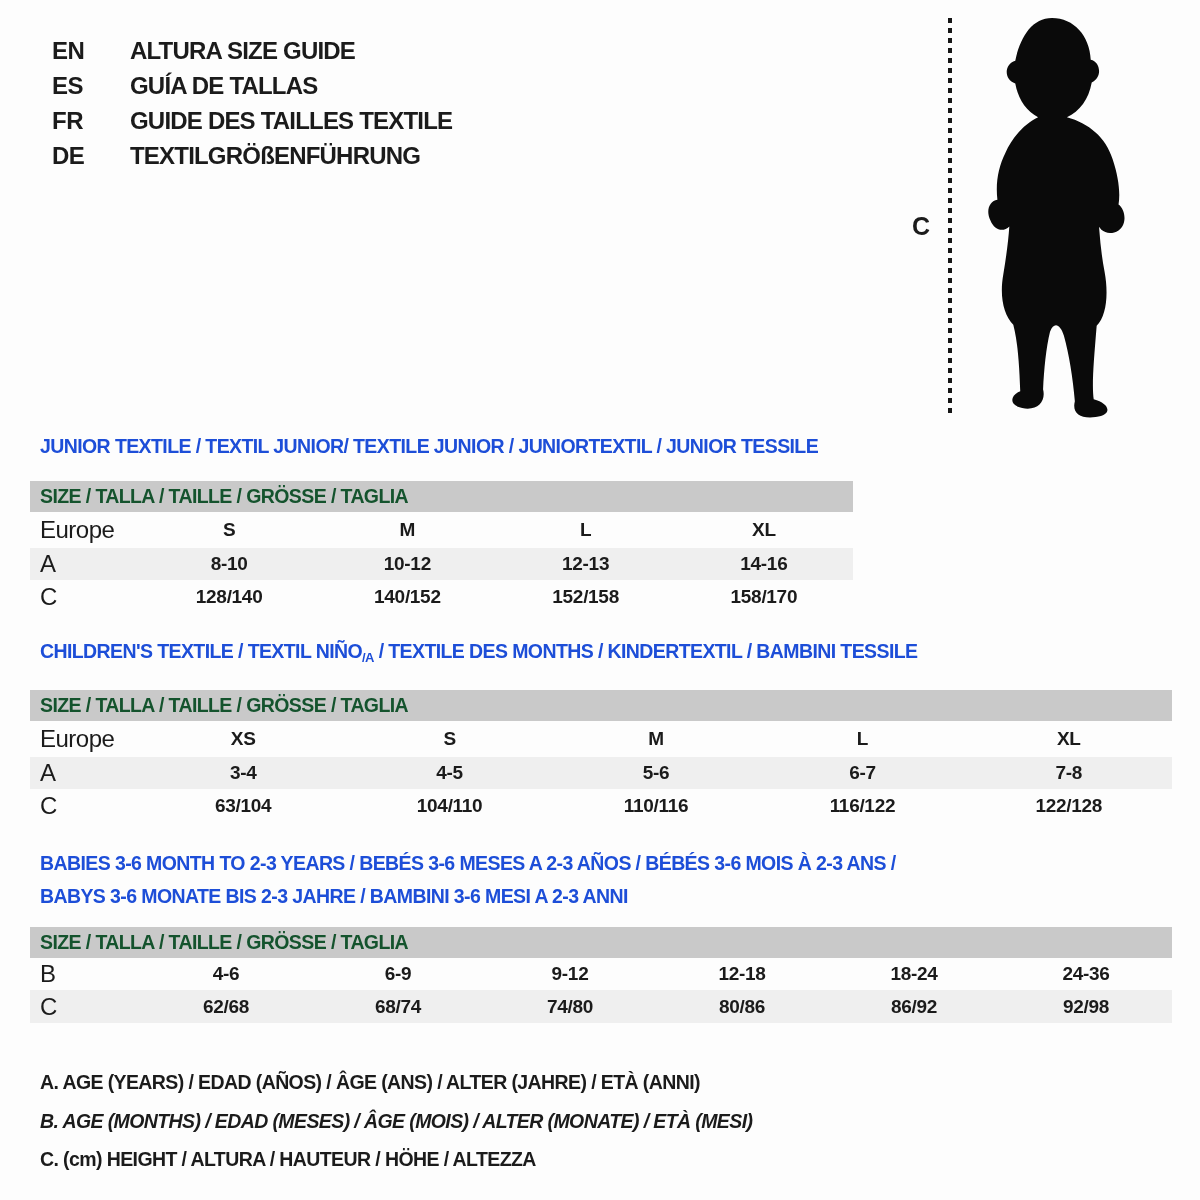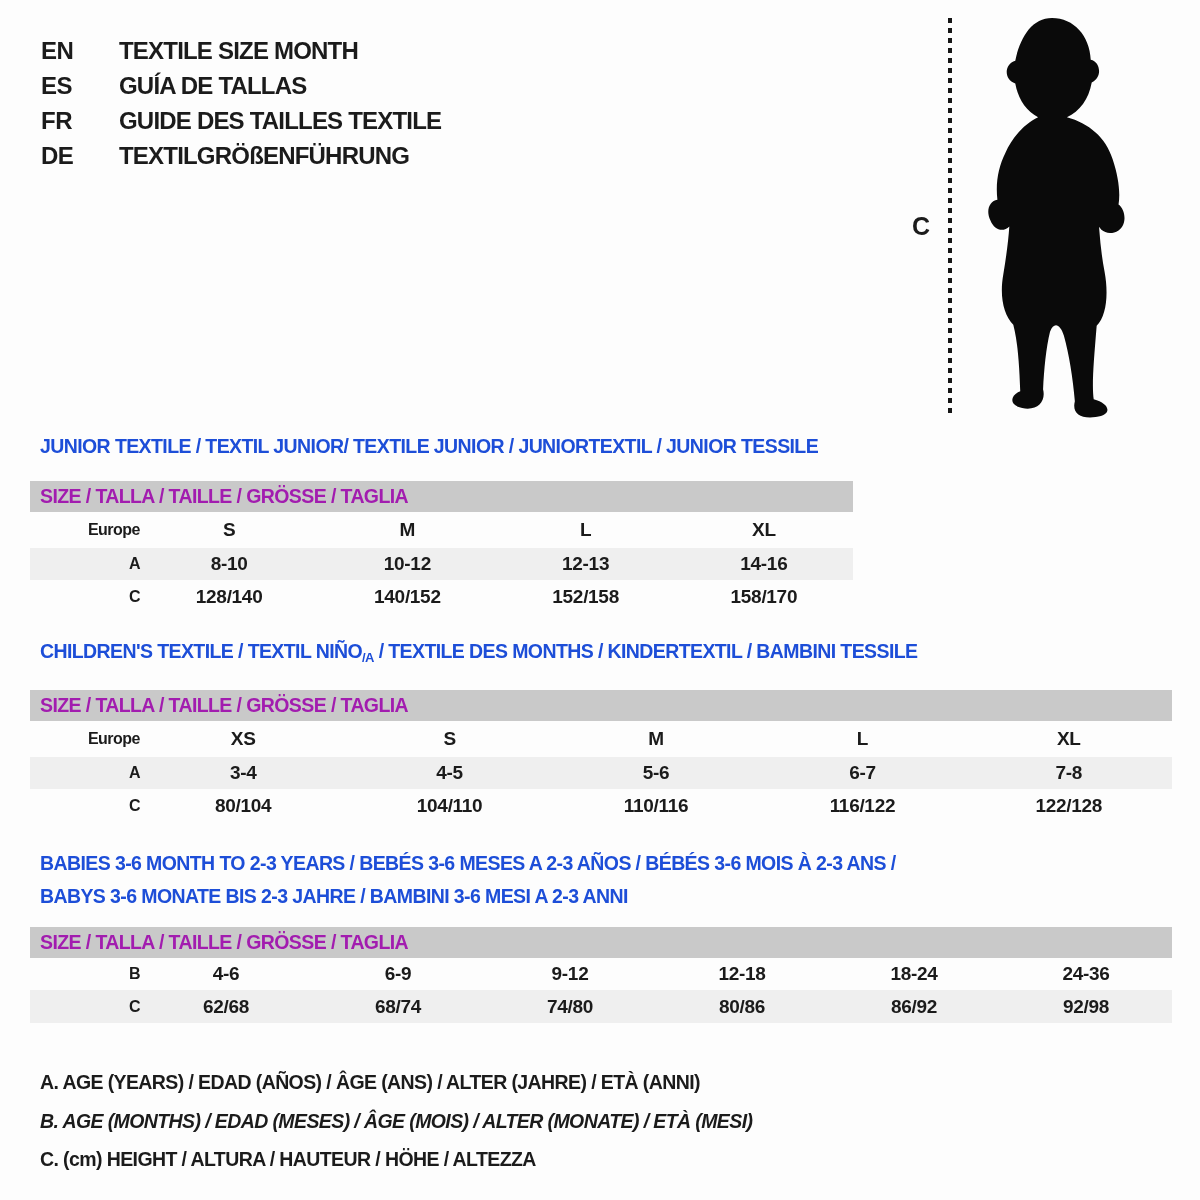--- a/index.html
+++ b/index.html
@@ -4,21 +4,21 @@
 <style>
   * { margin:0; padding:0; box-sizing:border-box; }
   html,body { width:1200px; height:1200px; }
   body {
     font-family:"Liberation Sans","DejaVu Sans",sans-serif;
     background:#fdfdfd; color:#1b1b1b; overflow:hidden;
   }
   .page { position:relative; width:1200px; height:1200px; background:#fdfdfd; }
 
   
-  .lang-list { position:absolute; left:41px; top:33px; }
+  .lang-list { position:absolute; left:52px; top:33px; }
   .lang-row { display:flex; height:35px; align-items:center; }
   .lang-code { width:78px; font-weight:700; font-size:24px; letter-spacing:-0.5px; }
   .lang-label { font-weight:700; font-size:24px; letter-spacing:-0.8px; white-space:nowrap; }
 
   
   .measure-line {
     position:absolute; left:948px; top:18px; width:4px; height:398px;
     background:repeating-linear-gradient(to bottom,#161616 0 5px,transparent 5px 10px);
   }
   .measure-label {
@@ -32,50 +32,49 @@
     position:absolute; left:40px; font-weight:700; font-size:19.5px;
     letter-spacing:-0.6px; white-space:nowrap; color:#1d4ed8;
   }
   .sec-title .line { display:block; line-height:33px; }
   .subA { font-size:13px; vertical-align:-4px; font-weight:700; }
 
   
   .tbl { position:absolute; left:30px; }
   .size-bar {
     height:31px; background:#c9c9c9; display:flex; align-items:center;
-    padding-left:10px; font-weight:700; font-size:19.5px; color:#a21caf;
+    padding-left:10px; font-weight:700; font-size:19.5px; color:#14532d;
     letter-spacing:-0.6px;
   }
   .trow { display:flex; align-items:center; }
   .trow.head { height:36px; }
   .trow.body { height:32px; }
   .trow.last { height:33px; }
   .trow.stripe { background:#efefef; }
   .lcell {
-    width:110px; padding-left:10px; font-weight:700; font-size:16px;
+    width:110px; padding-left:10px; font-weight:400; font-size:24px;
     letter-spacing:-0.5px;
-    text-align:right;
   }
   .cell { flex:1; text-align:center; font-weight:700; font-size:19px; letter-spacing:-0.3px; }
 
   
   .legend-line {
     position:absolute; left:40px; font-weight:700; font-size:19.5px;
     letter-spacing:-0.6px; white-space:nowrap;
   }
 </style>
 </head>
 <body>
 
 <div class="page">
 
   <div class="lang-list">
     <div class="lang-row">
       <span class="lang-code">EN</span>
-      <span class="lang-label">TEXTILE SIZE MONTH</span>
+      <span class="lang-label">ALTURA SIZE GUIDE</span>
     </div>
     <div class="lang-row">
       <span class="lang-code">ES</span>
       <span class="lang-label">GUÍA DE TALLAS</span>
     </div>
     <div class="lang-row">
       <span class="lang-code">FR</span>
       <span class="lang-label">GUIDE DES TAILLES TEXTILE</span>
     </div>
     <div class="lang-row">
@@ -164,21 +163,21 @@
     <div class="trow body stripe">
       <span class="lcell">A</span>
       <span class="cell">3-4</span>
       <span class="cell">4-5</span>
       <span class="cell">5-6</span>
       <span class="cell">6-7</span>
       <span class="cell">7-8</span>
     </div>
     <div class="trow last">
       <span class="lcell">C</span>
-      <span class="cell">80/104</span>
+      <span class="cell">63/104</span>
       <span class="cell">104/110</span>
       <span class="cell">110/116</span>
       <span class="cell">116/122</span>
       <span class="cell">122/128</span>
     </div>
   </div>
 
   <div class="sec-title" style="top:847px;">
     <span class="line">BABIES 3-6 MONTH TO 2-3 YEARS / BEBÉS 3-6 MESES A 2-3 AÑOS / BÉBÉS 3-6 MOIS À 2-3 ANS /</span>
     <span class="line">BABYS 3-6 MONATE BIS 2-3 JAHRE / BAMBINI 3-6 MESI A 2-3 ANNI</span>

